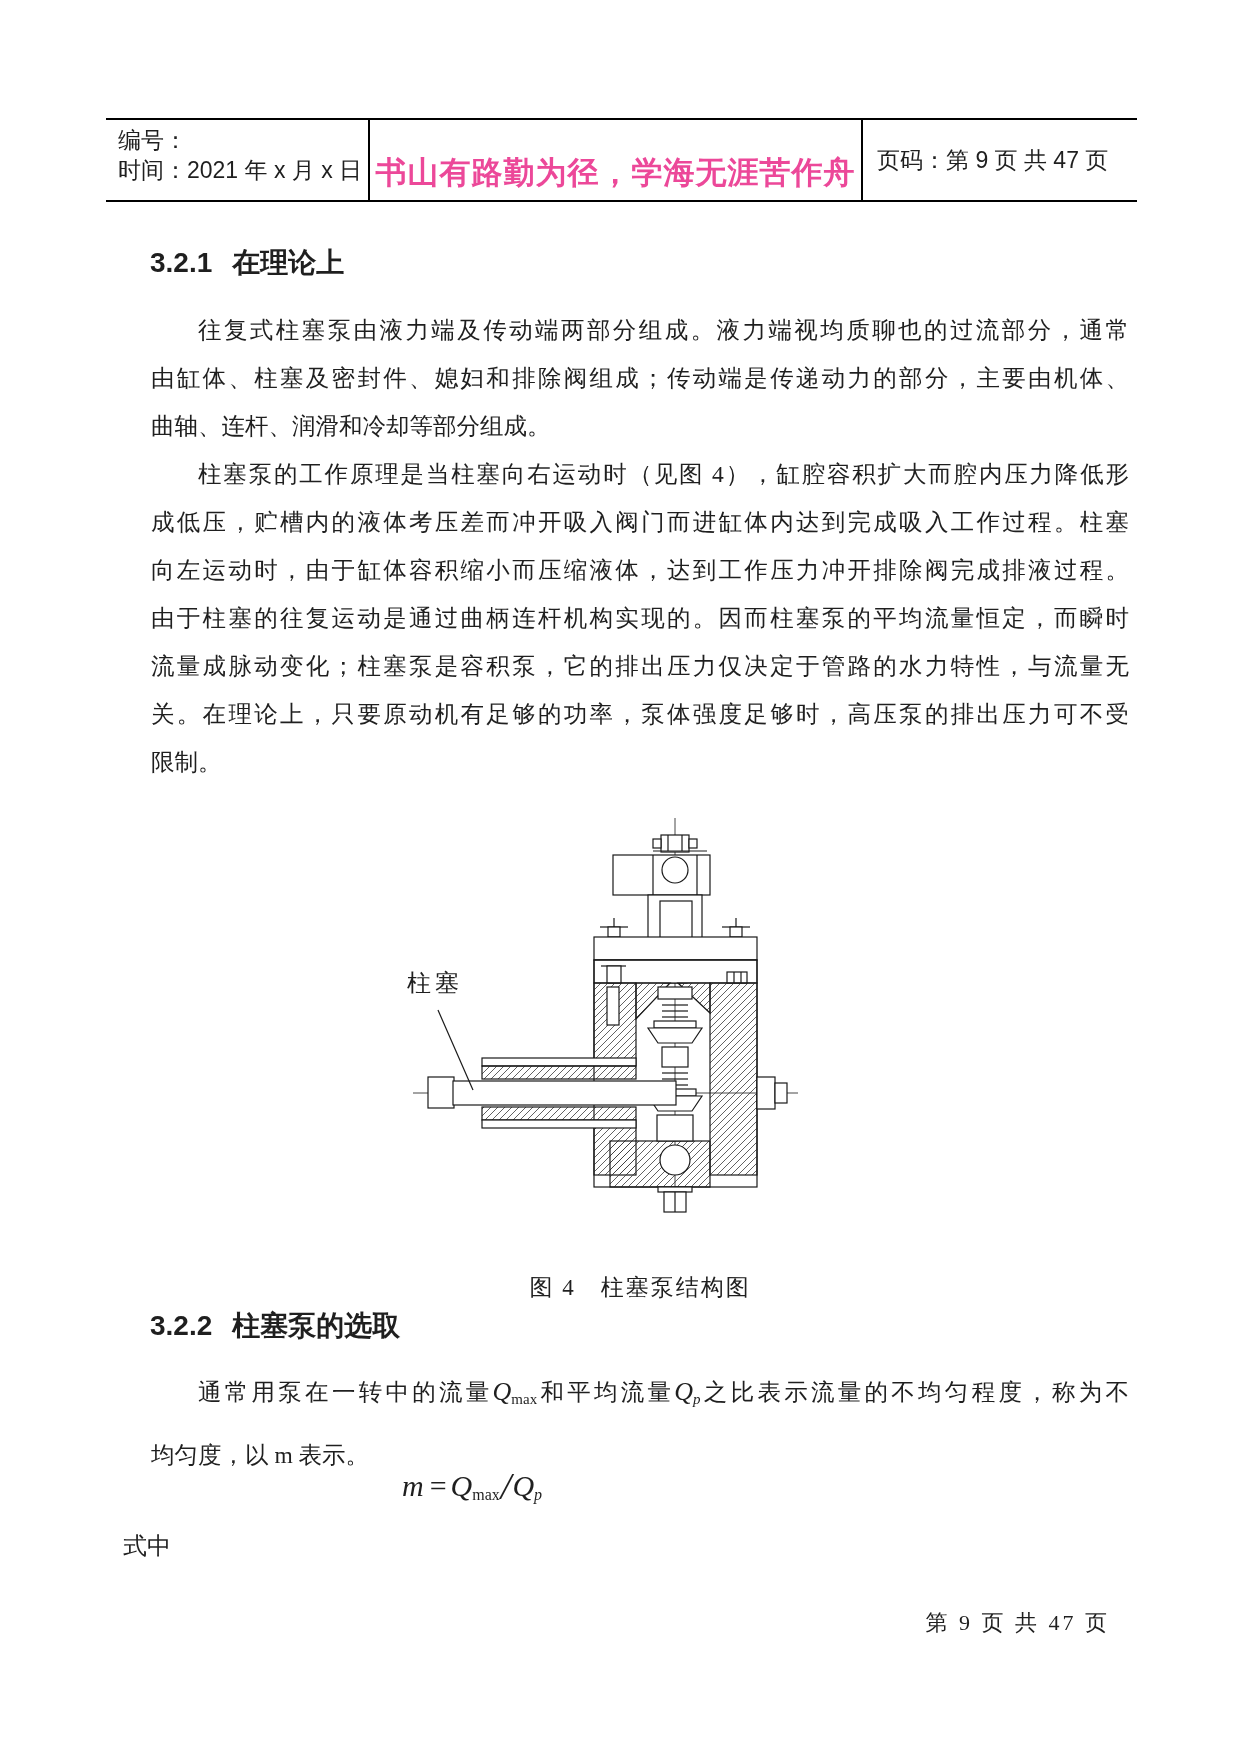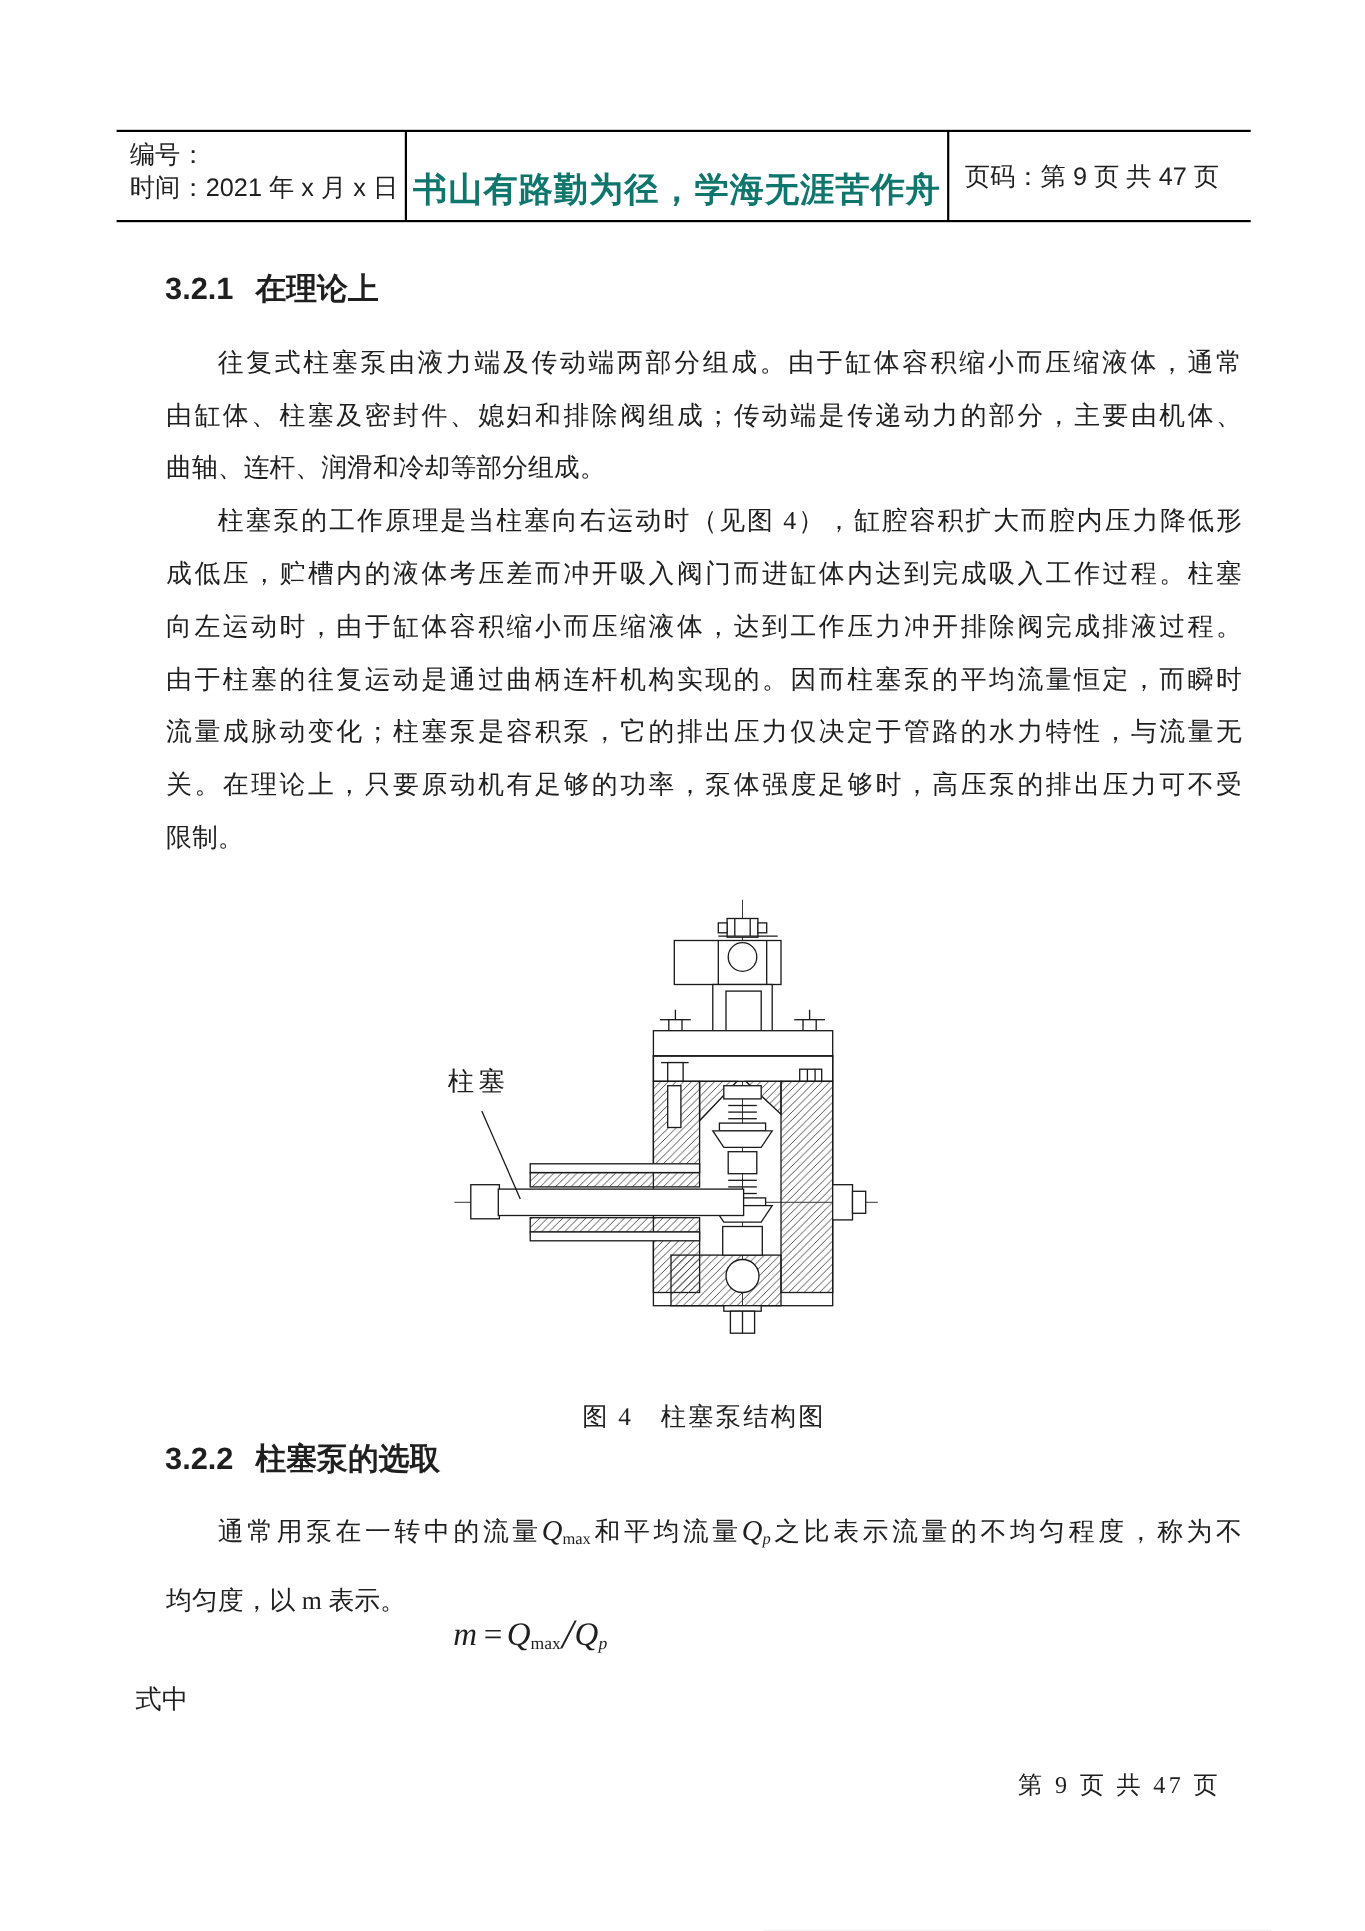--- a/index.html
+++ b/index.html
@@ -54,21 +54,21 @@
   .fsub{font-size:15px;vertical-align:-4px;}
   .fsub.it{font-style:italic;}
   
   .fig{position:absolute;left:370px;top:815px;width:560px;height:400px;}
   .fig-cap{
     position:absolute;left:151px;top:1272px;width:978px;
     text-align:center;font-size:23px;letter-spacing:2px;
   }
   
   .formula{
-    position:absolute;left:412px;top:1462px;height:48px;line-height:48px;
+    position:absolute;left:402px;top:1462px;height:48px;line-height:48px;
     font-size:30px;font-style:italic;white-space:nowrap;
   }
   .formula .eq{font-style:normal;padding:0 4px 0 6px;}
   .formula .slash{font-style:italic;font-size:38px;vertical-align:-3px;padding:0 1px;}
   .formula .fsub{font-style:normal;font-size:16px;}
   .formula .fsub.it{font-style:italic;}
   .shizhong{position:absolute;left:123px;top:1530px;font-size:24px;line-height:32px;text-align:right;}
   .footer{
     position:absolute;right:131px;top:1608px;font-size:22px;letter-spacing:3px;
   }
@@ -77,33 +77,33 @@
 <body>
 
 <div id="page">
 
   <div class="hdr">
     <div class="hdr-c1">
       <div>编号：</div>
       <div>时间：2021 年 x 月 x 日</div>
     </div>
     <div class="hdr-c2">
-      <span class="motto" style="color:#0f766e">书山有路勤为径，学海无涯苦作舟</span>
+      <span class="motto" style="color:#ec4899">书山有路勤为径，学海无涯苦作舟</span>
     </div>
     <div class="hdr-c3">
       <span>页码：第 9 页 共 47 页</span>
     </div>
   </div>
 
   <div class="sec-h" style="top:244px">
     <span>3.2.1</span><span class="gap"></span><span>在理论上</span>
   </div>
 
   <div class="para" style="top:306px">
-    <div class="tline first">往复式柱塞泵由液力端及传动端两部分组成。由于缸体容积缩小而压缩液体，通常</div>
+    <div class="tline first">往复式柱塞泵由液力端及传动端两部分组成。液力端视均质聊也的过流部分，通常</div>
     <div class="tline">由缸体、柱塞及密封件、媳妇和排除阀组成；传动端是传递动力的部分，主要由机体、</div>
     <div class="tline lastline">曲轴、连杆、润滑和冷却等部分组成。</div>
   </div>
 
   <div class="para" style="top:450px">
     <div class="tline first">柱塞泵的工作原理是当柱塞向右运动时（见图 4），缸腔容积扩大而腔内压力降低形</div>
     <div class="tline">成低压，贮槽内的液体考压差而冲开吸入阀门而进缸体内达到完成吸入工作过程。柱塞</div>
     <div class="tline">向左运动时，由于缸体容积缩小而压缩液体，达到工作压力冲开排除阀完成排液过程。</div>
     <div class="tline">由于柱塞的往复运动是通过曲柄连杆机构实现的。因而柱塞泵的平均流量恒定，而瞬时</div>
     <div class="tline">流量成脉动变化；柱塞泵是容积泵，它的排出压力仅决定于管路的水力特性，与流量无</div>

